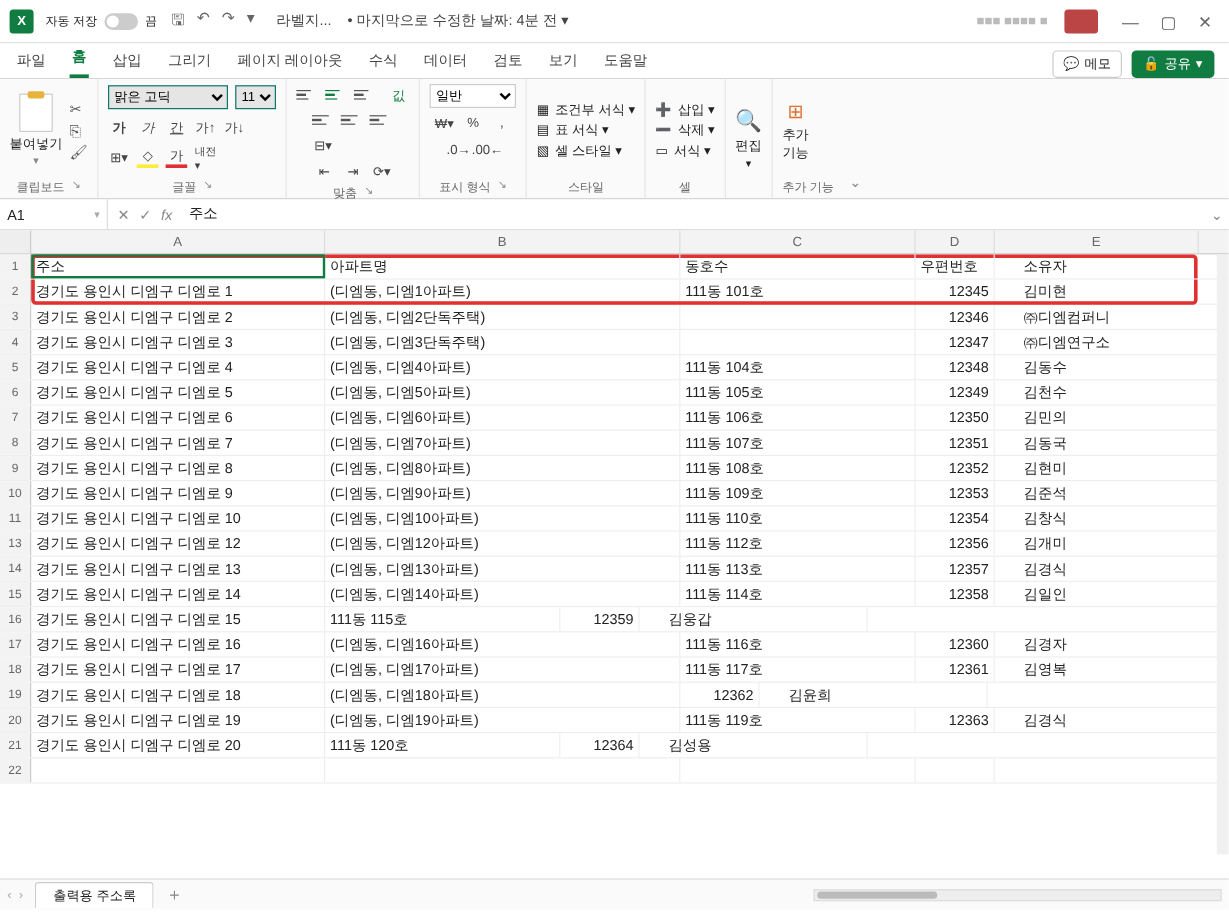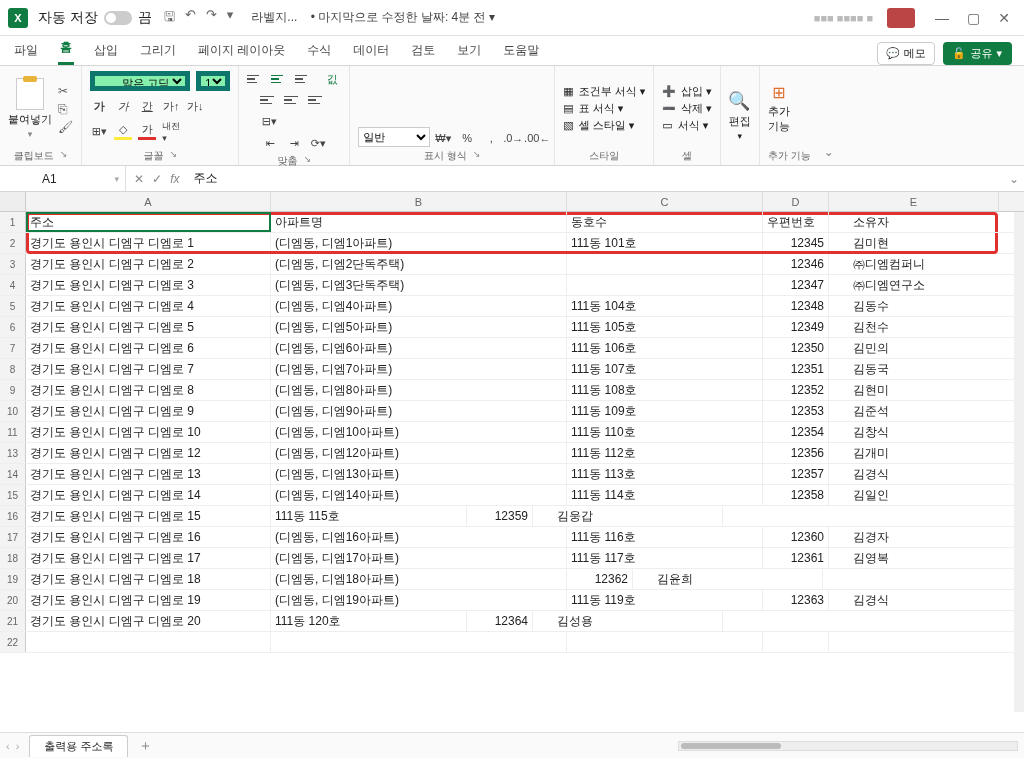--- a/index.html
+++ b/index.html
@@ -1,21 +1,21 @@
 <!DOCTYPE html>
 <html><head>
 <meta charset="utf-8">
 <style>
 * { box-sizing: border-box; margin: 0; padding: 0; font-family: "Segoe UI", "Malgun Gothic", sans-serif; }
 body { width: 1024px; height: 768px; background: #fff; overflow: hidden; font-size: 12px; color: #222; }
 
 
 .titlebar { height: 36px; background: #fff; display: flex; align-items: center; padding: 0 8px; border-bottom: 1px solid #e0e0e0; }
 .titlebar .excel-icon { width: 20px; height: 20px; background: #107c41; color: #fff; display: flex; align-items: center; justify-content: center; font-weight: bold; font-size: 11px; border-radius: 3px; margin-right: 10px; }
-.titlebar .autosave { display: flex; align-items: center; font-size: 14px; gap: 6px; }
+.titlebar .autosave { display: flex; align-items: center; font-size: 10px; gap: 6px; }
 .toggle { width: 28px; height: 14px; background: #ccc; border-radius: 7px; position: relative; }
 .toggle::after { content: ""; position: absolute; width: 10px; height: 10px; background: #fff; border-radius: 50%; top: 2px; left: 2px; }
 .titlebar .qat { display: flex; gap: 10px; margin-left: 12px; color: #666; font-size: 13px; }
 .titlebar .doctitle { margin-left: 18px; font-size: 12px; color: #444; }
 .titlebar .user-area { margin-left: auto; display: flex; align-items: center; gap: 14px; }
 .user-badge { width: 28px; height: 20px; background: #b44; border-radius: 3px; }
 .window-controls { display: flex; gap: 18px; font-size: 14px; color: #666; padding: 0 6px; }
 
 
 .menutabs { height: 30px; display: flex; align-items: flex-end; padding: 0 12px; gap: 18px; border-bottom: 1px solid #d6d6d6; }
@@ -28,39 +28,39 @@
 
 .ribbon { height: 100px; display: flex; border-bottom: 1px solid #d6d6d6; background: #fafafa; }
 .ribbon-group { border-right: 1px solid #e6e6e6; padding: 4px 8px 2px; display: flex; flex-direction: column; }
 .ribbon-group .body { flex: 1; display: flex; align-items: center; gap: 6px; }
 .ribbon-group .label { font-size: 10px; color: #666; text-align: center; margin-top: 2px; display: flex; justify-content: center; gap: 6px; }
 .dialog-launcher { font-size: 9px; color: #888; }
 .paste-big { display: flex; flex-direction: column; align-items: center; gap: 2px; }
 .paste-icon { width: 28px; height: 32px; background: #fff; border: 1px solid #ccc; position: relative; }
 .paste-icon::before { content: ""; position: absolute; top: -3px; left: 6px; width: 14px; height: 6px; background: #e8b33a; border-radius: 2px; }
 .small-col { display: flex; flex-direction: column; gap: 4px; font-size: 12px; color: #555; }
-.font-select { border: 5px solid #0f766e; background: #86efac; font-size: 11px; height: 20px; text-align: right; }
+.font-select { border: 1px solid #0f766e; background: #e5e5e5; font-size: 11px; height: 20px; }
 .font-select.name { width: 100px; }
 .font-select.size { width: 34px; }
 .font-row { display: flex; gap: 6px; align-items: center; height: 22px; }
 .btn-sm { width: 18px; height: 18px; display: inline-flex; align-items: center; justify-content: center; font-size: 11px; color: #444; }
 .align-grid { display: grid; grid-template-columns: repeat(3, 20px); gap: 4px; }
 .align-btn { width: 20px; height: 16px; display: flex; flex-direction: column; justify-content: center; gap: 2px; }
 .align-btn span { height: 1.5px; background: #555; }
 .align-btn.sel span { background: #107c41; }
 .num-select { border: 1px solid #ccc; background: #fff; font-size: 11px; width: 72px; height: 20px; }
 .style-list { display: flex; flex-direction: column; gap: 2px; font-size: 11px; }
 .style-list div { display: flex; align-items: center; gap: 5px; }
 .cell-list { display: flex; flex-direction: column; gap: 2px; font-size: 11px; }
 .cell-list div { display: flex; align-items: center; gap: 5px; }
 .edit-big, .addon-big { display: flex; flex-direction: column; align-items: center; gap: 2px; font-size: 11px; }
 .ribbon-collapse { width: 20px; display: flex; align-items: flex-end; justify-content: center; color: #888; padding-bottom: 6px; }
 
 
-.fbar { height: 26px; display: flex; align-items: center; border-bottom: 1px solid #d6d6d6; padding-left: 36px; }
+.fbar { height: 26px; display: flex; align-items: center; border-bottom: 1px solid #d6d6d6; }
 .namebox { width: 90px; border-right: 1px solid #ddd; height: 100%; display: flex; align-items: center; padding: 0 6px; font-size: 12px; justify-content: space-between; }
 .fx-controls { display: flex; align-items: center; gap: 8px; padding: 0 8px; color: #888; }
 .formula-input { flex: 1; padding: 0 6px; font-size: 12px; }
 .fbar-expand { width: 20px; text-align: center; color: #888; }
 
 
 .grid-area { height: 540px; overflow: hidden; position: relative; }
 .col-headers { display: flex; height: 20px; background: #f3f3f3; border-bottom: 1px solid #ccc; }
 .corner { width: 26px; border-right: 1px solid #ccc; background: #eee; }
 .ch { border-right: 1px solid #ddd; text-align: center; font-size: 11px; color: #666; line-height: 20px; }
@@ -230,21 +230,21 @@
         <span class="btn-sm">⟳▾</span>
       </div>
     </div>
     <div class="label">
         <span>맞춤</span>
         <span class="dialog-launcher">↘</span>
       </div>
   </div>
 
   <div class="ribbon-group">
-    <div class="body" style="gap:4px;align-items:flex-end">
+    <div class="body" style="flex-direction:column;gap:4px;align-items:center">
       <select class="num-select"><option>일반</option></select>
       <div style="display:flex;gap:6px">
         <span class="btn-sm">₩▾</span>
         <span class="btn-sm">%</span>
         <span class="btn-sm">,</span>
       </div>
       <div style="display:flex;gap:6px">
         <span class="btn-sm">.0→</span>
         <span class="btn-sm">.00←</span>
       </div>

